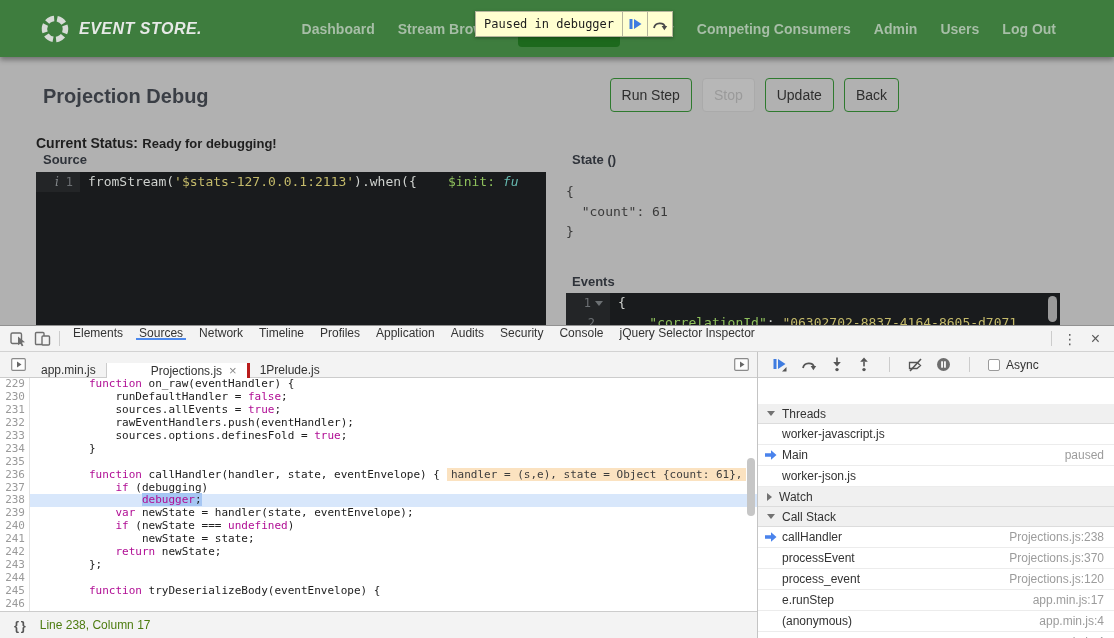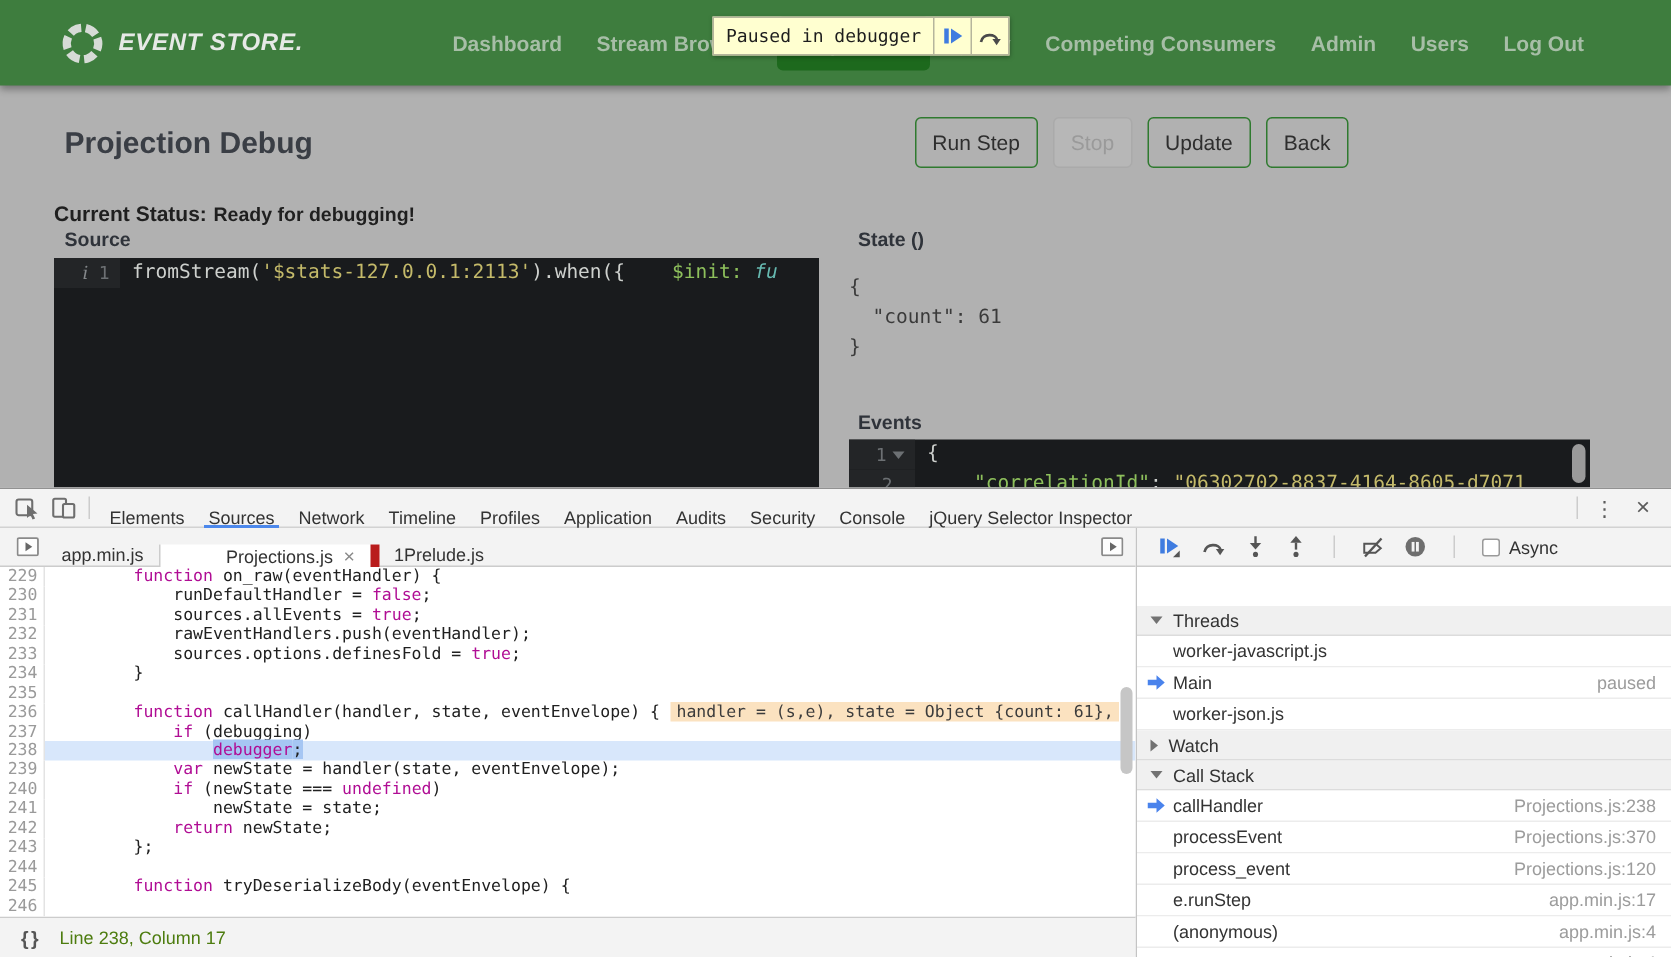--- a/index.html
+++ b/index.html
@@ -58,33 +58,33 @@
   .state-json div { white-space:pre; }
 
   
   .devtools { position:absolute; top:325px; left:0; width:1114px; height:313px; background:#ffffff;
               border-top:1px solid #919191; }
   .dt-toolbar { height:26px; background:#f3f3f3; border-bottom:1px solid #d2d2d2;
                 display:flex; align-items:center; padding:0 6px; }
   .dt-icon-btn { display:flex; align-items:center; justify-content:center; width:24px; height:24px; cursor:pointer; }
   .vsep { width:1px; height:15px; background:#ccc; margin:0 5px; }
   .dt-tab { height:14px; display:flex; align-items:center; padding:0 8px; font-size:12px; color:#333;
-            position:relative; cursor:pointer;margin-top:12px; }
+            position:relative; cursor:pointer; }
   .dt-tab.active::after { content:""; position:absolute; left:5px; right:5px; bottom:0; height:2px; background:#4c88ec; }
   .dt-toolbar-right { margin-left:auto; display:flex; align-items:center; }
   .dots-glyph { font-size:14px; color:#5a5a5a; line-height:1; padding:0 6px; cursor:pointer; }
   .close-glyph { font-size:16px; color:#5a5a5a; line-height:1; padding:0 8px; cursor:pointer; }
 
   .dt-body { display:flex; height:286px; }
   .dt-left { width:758px; border-right:1px solid #c4c4c4; display:flex; flex-direction:column; background:#fff; }
   .file-tabbar { height:26px; background:#f3f3f3; border-bottom:1px solid #ccc; display:flex; align-items:stretch; padding-left:6px; }
   .nav-toggle { display:flex; align-items:center; padding:0 5px; cursor:pointer; }
   .drawer-toggle { margin-left:auto; display:flex; align-items:center; padding:0 8px; cursor:pointer; }
   .file-tab { display:flex; align-items:center; gap:7px; padding:0 10px; font-size:12px; color:#333; cursor:pointer; }
-  .file-tab.active { background:#fff; border-left:1px solid #ccc; border-right:6px solid #b91c1c; margin-bottom:-1px;padding-left:44px; }
+  .file-tab.active { background:#fff; border-left:1px solid #ccc; border-right:3px solid #b91c1c; margin-bottom:-1px;padding-left:44px; }
   .tab-close { color:#8a8a8a; font-size:13px; cursor:pointer; }
 
   .code-area { height:233px; position:relative; overflow:hidden; background:#fff;
                font-family:"DejaVu Sans Mono", monospace; font-size:11px; }
   .code-line { display:flex; height:12.95px; line-height:12.95px; }
   .ln { flex:none; width:30px; text-align:right; padding-right:4px; color:#9a9a9a;
         border-right:1px solid #e3e3e3; font-size:11px; }
   .lc { flex:1; padding-left:6px; white-space:pre; color:#202020; }
   .tok-p { color:#202020; } .tok-k { color:#b00d94; } .tok-a { color:#b00d94; }
   .code-line.exec .lc { background:#d8e7fb; }

